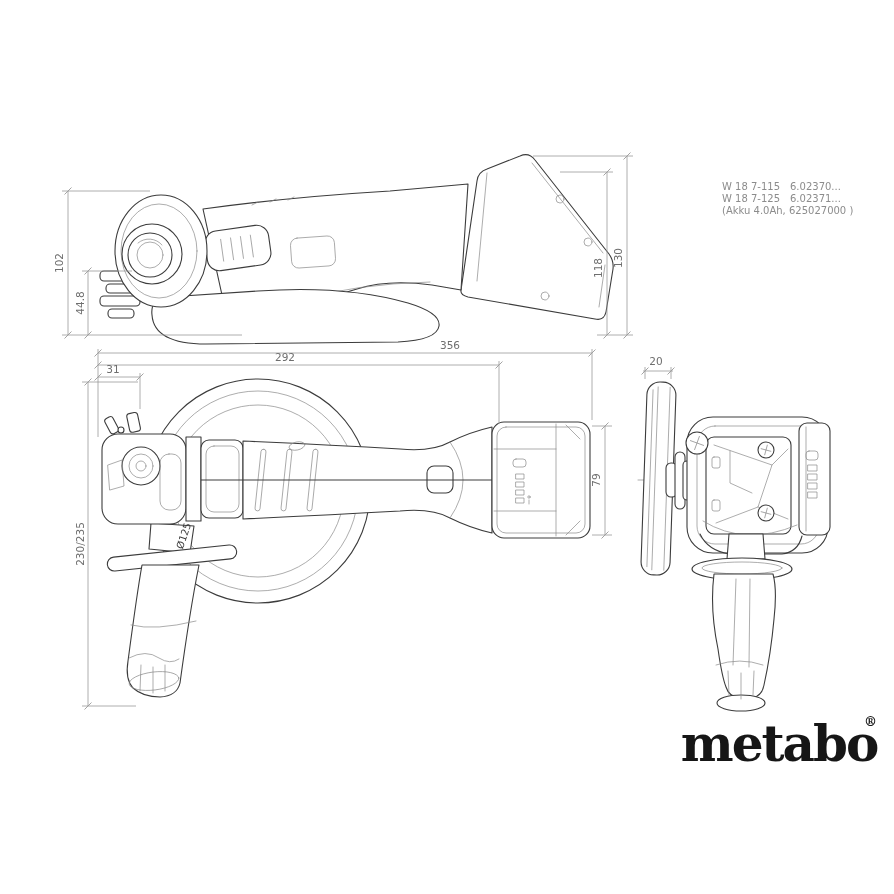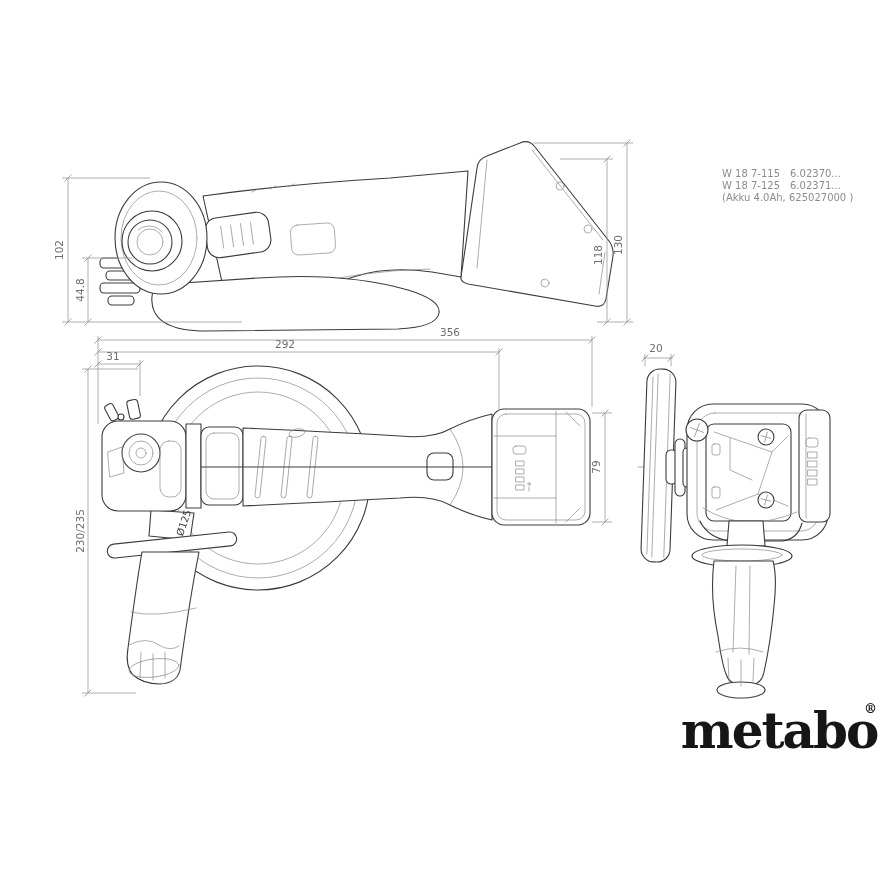--- a/index.html
+++ b/index.html
@@ -1,17 +1,17 @@
 <!DOCTYPE html>
 <html style="--color-background: #ffffff; --color-outline: #3c3c3c; --color-detail: #8a8a8a; --color-dimension: #9a9a9a; --color-dim_text: #6e6e6e; --color-codes_text: #8c8c8c; --color-logo: #161616;"><head>
 <meta charset="utf-8">
 <style>
   html,body{margin:0;padding:0;background:#fff;}
   .page{position:relative;width:894px;height:758px;background:var(--color-background,#fff);overflow:hidden;
-        font-family:"DejaVu Sans",sans-serif;}
+        font-family:"DejaVu Sans",sans-serif;margin-top:13px;}
   svg{position:absolute;inset:0;}
   .outline{fill:#ffffff;stroke:var(--color-outline,#3c3c3c);stroke-width:1.1;stroke-linejoin:round;stroke-linecap:round;}
   .outline-nf{fill:none;stroke:var(--color-outline,#3c3c3c);stroke-width:1.1;stroke-linejoin:round;stroke-linecap:round;}
   .detail{fill:none;stroke:var(--color-detail,#8a8a8a);stroke-width:0.7;stroke-linejoin:round;stroke-linecap:round;}
   .mid{fill:none;stroke:var(--color-outline,#3c3c3c);stroke-width:1;}
   .dim{fill:none;stroke:var(--color-dimension,#9a9a9a);stroke-width:0.8;}
   .tick{fill:none;stroke:var(--color-dimension,#9a9a9a);stroke-width:0.9;}
   .dim-text{fill:var(--color-dim_text,#6e6e6e);font-size:10.5px;font-family:"DejaVu Sans",sans-serif;}
   .draw-text{fill:var(--color-outline,#3c3c3c);font-size:10px;font-family:"DejaVu Sans",sans-serif;}
   .codes-text{fill:var(--color-codes_text,#8c8c8c);font-size:10px;font-family:"DejaVu Sans",sans-serif;}

